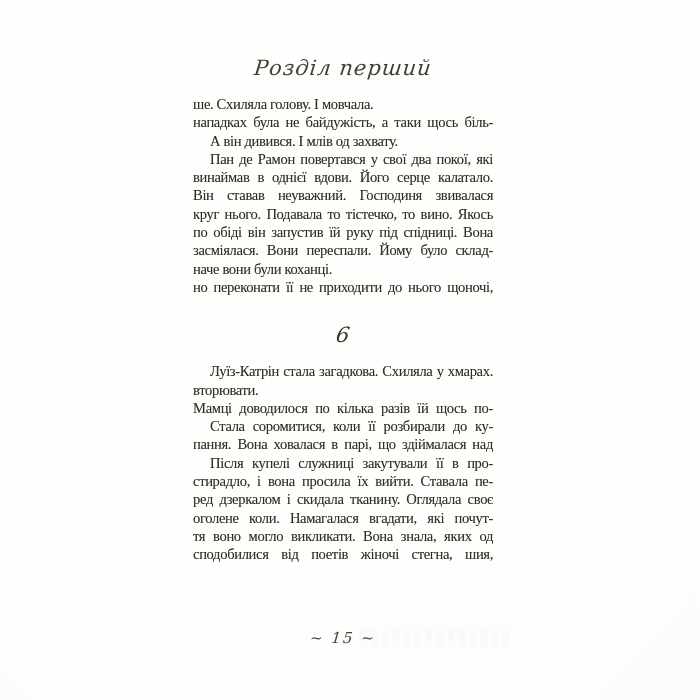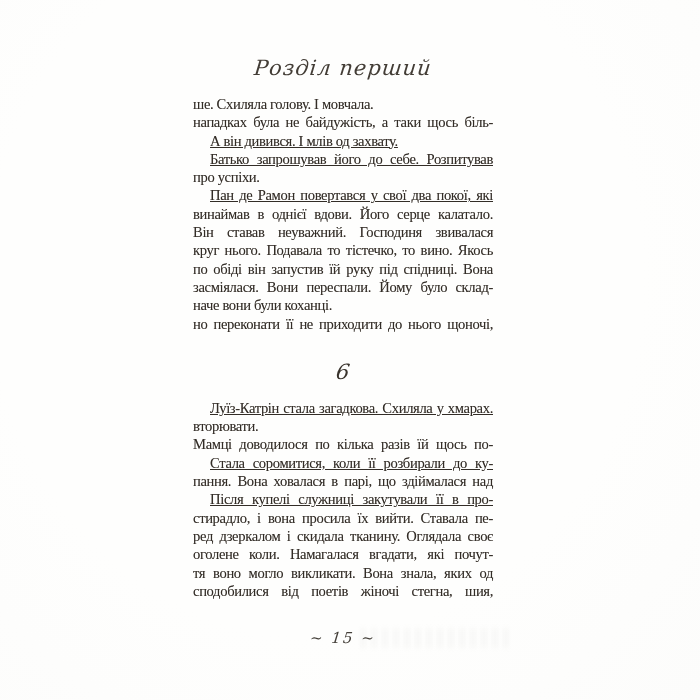--- a/index.html
+++ b/index.html
@@ -51,21 +51,20 @@
     white-space: normal;
     text-shadow: 0 0 0.5px rgba(51, 45, 39, 0.35);
   }
   .line.just {
     text-align: justify;
     text-align-last: justify;
   }
   .line.indent {
     padding-left: 17px;
     box-sizing: border-box;
-    text-decoration: underline;
   }
   .section-break {
     margin-top: 25px;
     margin-bottom: 13px;
     height: 28px;
     line-height: 28px;
     text-align: center;
     font-family: "DejaVu Serif", serif;
     font-style: italic;
     font-size: 21px;
@@ -108,24 +107,20 @@
 
   <div class="text-flow" id="text-flow">
       <div class="para">
         <div class="line">ше. Схиляла голову. І мовчала.</div>
         <div class="line just">нападках була не байдужість, а таки щось біль-</div>
       </div>
       <div class="para">
         <div class="line indent">А він дивився. І млів од захвату.</div>
       </div>
       <div class="para">
-        <div class="line just indent">Батько запрошував його до себе. Розпитував</div>
-        <div class="line">про успіхи.</div>
-      </div>
-      <div class="para">
         <div class="line just indent">Пан де Рамон повертався у свої два покої, які</div>
         <div class="line just">винаймав в однієї вдови. Його серце калатало.</div>
         <div class="line just">Він ставав неуважний. Господиня звивалася</div>
         <div class="line just">круг нього. Подавала то тістечко, то вино. Якось</div>
         <div class="line just">по обіді він запустив їй руку під спідниці. Вона</div>
         <div class="line just">засміялася. Вони переспали. Йому було склад-</div>
         <div class="line">наче вони були коханці.</div>
         <div class="line just">но переконати її не приходити до нього щоночі,</div>
       </div>
       <div class="section-break">6</div>

